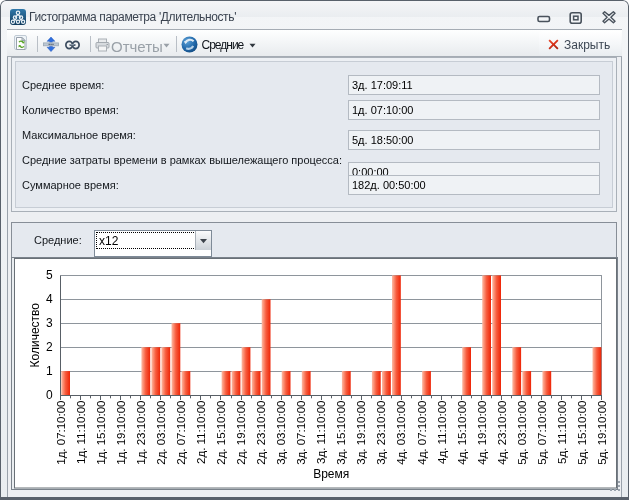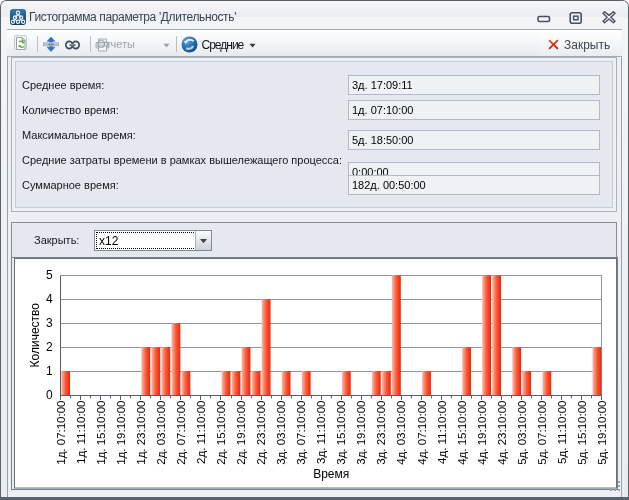--- a/index.html
+++ b/index.html
@@ -29,21 +29,21 @@
   border:1px solid #a9b0b8; background:#edf0f4; padding:2px; }
 #statinner { position:absolute; left:3px; top:3px; width:598px; height:147px;
   border:1px solid #c7cdd5; background:#e5e9ef; }
 .lbl { position:absolute; left:22px; font-size:11px; color:#14181d; line-height:20px; height:20px; white-space:nowrap; }
 .fld { position:absolute; left:348px; width:252px; height:20px; border:1px solid #b4bac2;
   background:#eff2f5; font-size:11px; color:#000; line-height:18px; padding-left:3px; }
 #scalepanel { position:absolute; left:11px; top:222px; width:606px; height:36px;
   border:1px solid #878e97; background:#e5e9ef; }
 #chartpanel { position:absolute; left:11px; top:257px; width:607px; height:233px;
   border:1px solid #7a828b; background:#e9edf0; }
-#combo { position:absolute; left:94px; top:230px; width:118px; height:21px;
+#combo { position:absolute; left:94px; top:230px; width:118px; height:27px;
   border:1px solid #7e8a97; background:#fff; }
 #combotext { position:absolute; left:1px; top:1px; width:100px; height:17px;
   border:1px dotted #000; font-size:12px; line-height:17px; padding-left:2px; color:#000; }
 #combobtn { position:absolute; right:0; top:0; width:16px; height:19px;
   border-left:1px solid #aab1b9; background:linear-gradient(#fafbfc,#ccd2d8); }
 #combobtn svg { margin:7px auto 0 auto; }
 #grip span { position:absolute; width:2px; height:2px; background:#99a2ac; }
 </style></head>
 <body>
 <div id="win">
@@ -121,21 +121,21 @@
     </div>
   <div class="tsep" style="left:90px"></div>
   <div class="ticon" style="left:95px;top:38px">
       <svg width="15" height="14" viewBox="0 0 15 14">
 <rect x="3.5" y="1" width="8" height="4" fill="#e9ebed" stroke="#aab0b6" stroke-width="1"></rect>
 <rect x="1" y="4.5" width="13" height="5.5" rx="1" fill="#d7dbdf" stroke="#a4aab0" stroke-width="1"></rect>
 <rect x="3.5" y="8" width="8" height="5" fill="#f4f5f6" stroke="#aab0b6" stroke-width="1"></rect>
 <rect x="11.5" y="6" width="1.5" height="1" fill="#9aa0a6"></rect>
       </svg>
     </div>
-  <div class="ttext" style="left:97px;color:#9aa1a8;font-size:11px">Отчеты</div>
+  <div class="ttext" style="left:111px;color:#9aa1a8;font-size:15px">Отчеты</div>
   <div class="ticon" style="left:163px;top:42.5px">
       <svg width="7" height="5" viewBox="0 0 7 5">
         <path d="M0.5 0.8 L6.5 0.8 L3.5 4.4 Z" fill="#99a0a7"></path>
       </svg>
     </div>
   <div class="tsep" style="left:176px"></div>
   <div class="ticon" style="left:181px;top:36px">
       <svg width="17" height="17" viewBox="0 0 17 17">
 <defs>
           <radialGradient id="gl" cx="0.35" cy="0.3" r="0.9">
@@ -179,21 +179,21 @@
     <div class="lbl" style="top:100px">Количество время:</div>
     <div class="fld" style="top:100px">1д. 07:10:00</div>
     <div class="lbl" style="top:125px">Максимальное время:</div>
     <div class="fld" style="top:130px">5д. 18:50:00</div>
     <div class="lbl" style="top:150px">Средние затраты времени в рамках вышележащего процесса:</div>
     <div class="fld" style="top:162px">0:00:00</div>
     <div class="lbl" style="top:175px">Суммарное время:</div>
     <div class="fld" style="top:175px">182д. 00:50:00</div>
 
   <div id="scalepanel"></div>
-  <div class="lbl" style="left:34px;top:230px">Закрыть:</div>
+  <div class="lbl" style="left:34px;top:230px">Средние:</div>
   <div id="combo">
     <div id="combotext">x12</div>
     <div id="combobtn">
         <svg width="9" height="6" viewBox="0 0 9 6">
           <path d="M1 1 L8 1 L4.5 5.2 Z" fill="#3c434b"></path>
         </svg>
       </div>
   </div>
 
   <div id="chartpanel">

